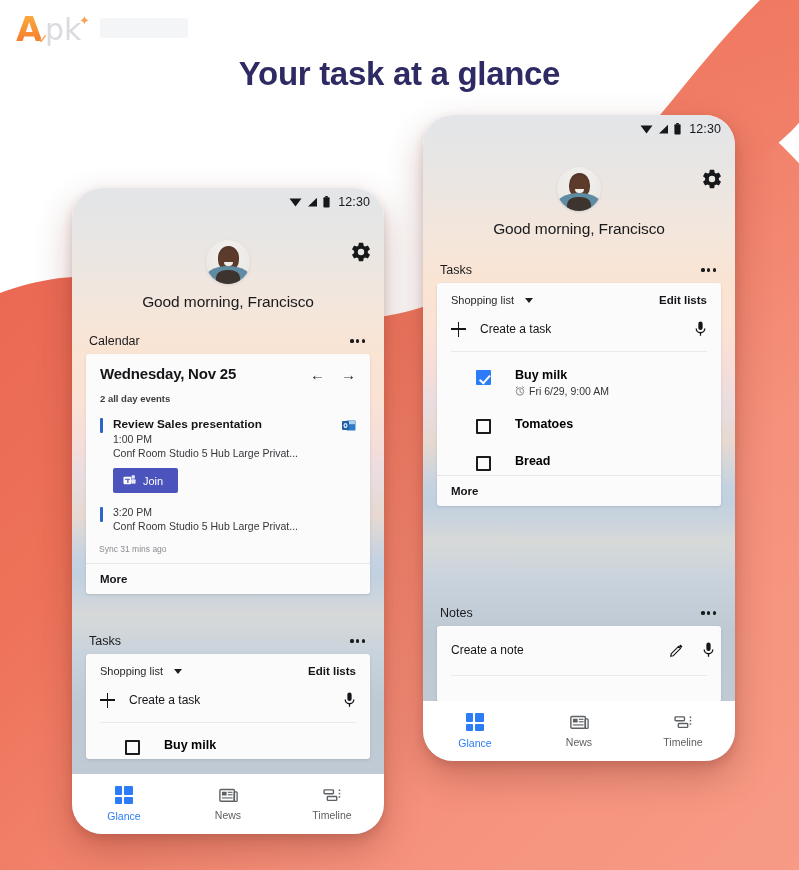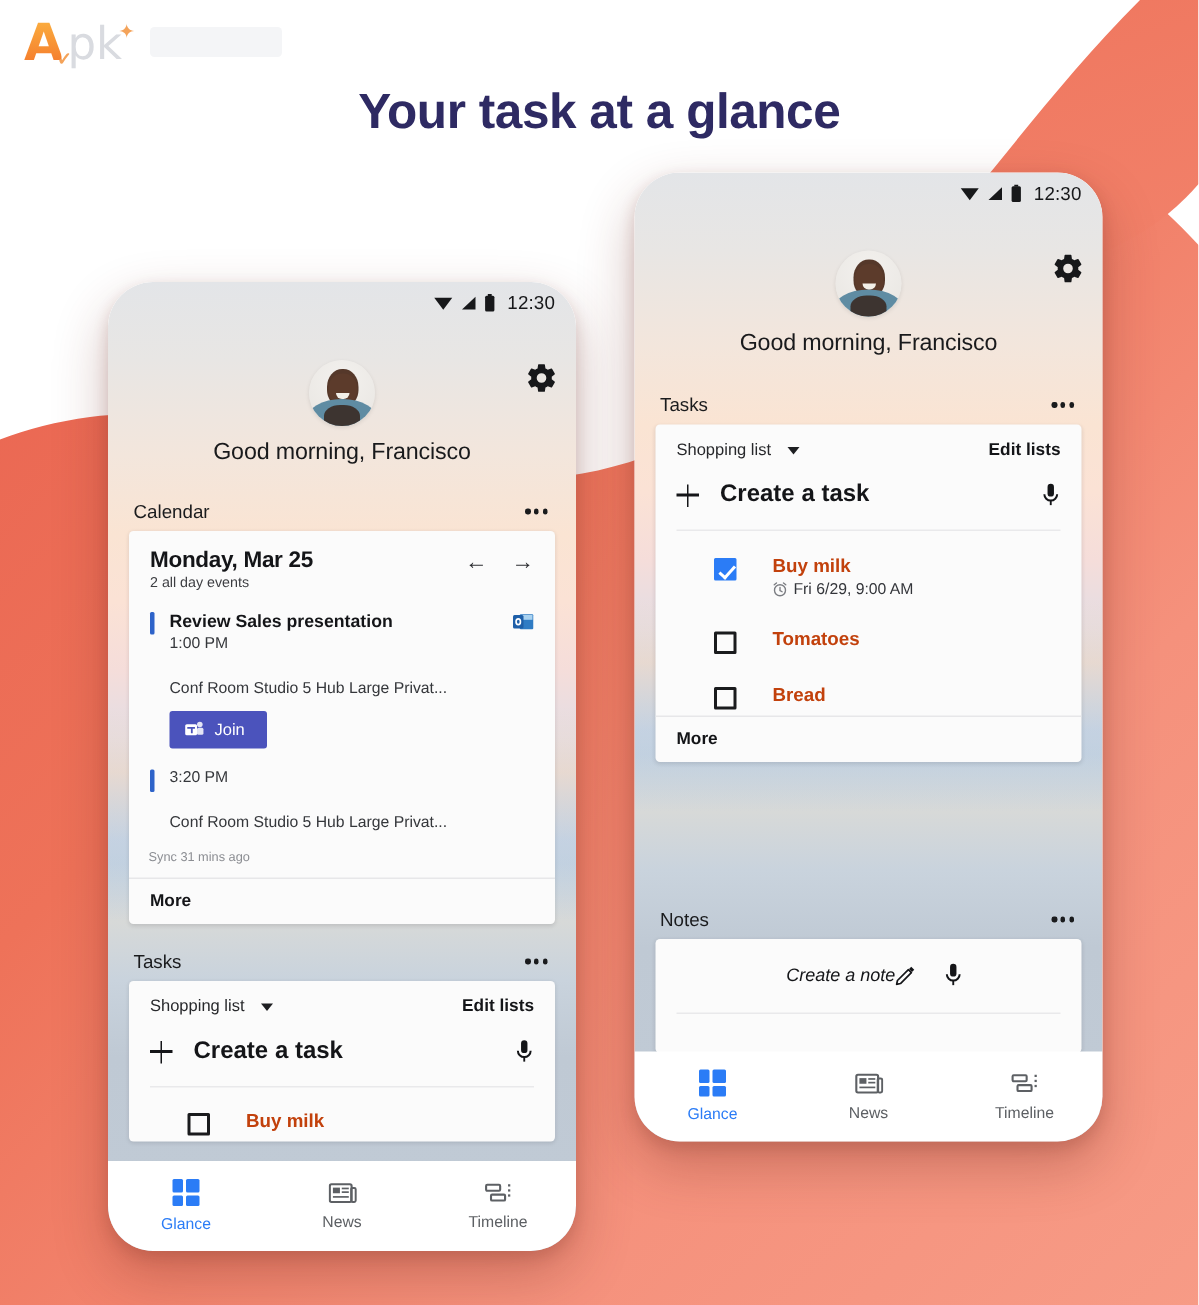--- a/index.html
+++ b/index.html
@@ -133,30 +133,30 @@
   .card {
     margin: 0 14px; background: #fbfbfb; border-radius: 3px;
     box-shadow: 0 1px 3px rgba(20,20,30,0.13);
     overflow: hidden;
   }
   .card-pad { padding: 11px 14px 0 14px; }
 
   
   .cal-top { display: flex; align-items: flex-start; justify-content: space-between; }
   .cal-date { font-size: 15px; font-weight: 600; color: #141518; letter-spacing: -0.2px; }
-  .cal-sub { font-size: 9.5px; color: #3c3d41; margin-top: 1px; }
+  .cal-sub { font-size: 9.5px; color: #3c3d41; margin-top: 11px; font-weight: bold; }
   .cal-navs { display: flex; gap: 16px; padding-top: 2px; }
   .nav-arrow { font-size: 15px; color: #2b2c30; cursor: pointer; line-height: 1; }
 
   .event { position: relative; padding: 0 0 0 13px; margin-top: 13px; }
   .event-bar { position: absolute; left: 0; top: 1px; width: 3px; height: 15px; background: #2e63c9; border-radius: 1px; }
   .event-row { display: flex; align-items: flex-start; justify-content: space-between; }
   .event-title { font-size: 11.8px; font-weight: 700; color: #141518; }
   .event-time { font-size: 10.5px; color: #35373b; margin-top: 2px; }
-  .event-loc { font-size: 10.5px; color: #35373b; margin-top: 18px; }
+  .event-loc { font-size: 10.5px; color: #35373b; margin-top: 2px; }
   .outlook-ico { width: 14px; height: 13px; position: relative; flex: none; margin-top: 1px; }
 
   .join-btn {
     display: inline-flex; align-items: center; gap: 7px;
     background: #4b53bc; color: #fff; border: none; border-radius: 2px;
     padding: 6px 15px 6px 10px; margin-top: 9px; cursor: pointer;
     font-size: 11px; font-family: "Liberation Sans", sans-serif;
   }
   .teams-ico { width: 13px; height: 13px; position: relative; }
 
@@ -172,38 +172,38 @@
   .tk-list-name { font-size: 11px; color: #27282b; }
   .caret { width: 0; height: 0; border-left: 4.5px solid transparent; border-right: 4.5px solid transparent; border-top: 5px solid #1e1f22; }
   .tk-edit { font-size: 11.5px; font-weight: 700; color: #141518; cursor: pointer; }
 
   .tk-create { display: flex; align-items: center; justify-content: space-between; padding: 15px 0 14px 0; }
   .tk-create-left { display: flex; align-items: center; gap: 14px; }
   .plus-ico { width: 15px; height: 15px; position: relative; }
   .plus-ico::before, .plus-ico::after { content:""; position:absolute; background:#141518; }
   .plus-ico::before { left: 0; top: 6.6px; width: 15px; height: 1.9px; }
   .plus-ico::after  { top: 0; left: 6.6px; height: 15px; width: 1.9px; }
-  .tk-create-txt { font-size: 16px; color: #141518; font-weight: bold; }
+  .tk-create-txt { font-size: 12px; color: #141518; }
   .mic-ico { width: 13px; height: 16px; position: relative; cursor: pointer; }
 
   .tk-divider { border-top: 1px solid #e9e9eb; }
   .tk-item { display: flex; align-items: flex-start; gap: 0; padding: 13px 0 4px 0; }
   .tk-check-wrap { width: 64px; display: flex; justify-content: center; padding-top: 2px; }
   .cbox { width: 15px; height: 15px; border: 2px solid #1a1b1d; border-radius: 1px; background: transparent; cursor: pointer; }
   .cbox.checked { background: #2b7cf6; border-color: #2b7cf6; position: relative; }
   .cbox.checked::after {
     content: ""; position: absolute; left: 4px; top: 0.5px; width: 4px; height: 8.5px;
     border: solid #fff; border-width: 0 2px 2px 0; transform: rotate(42deg);
   }
-  .tk-label { font-size: 12.5px; font-weight: 700; color: #c2410c; }
+  .tk-label { font-size: 12.5px; font-weight: 700; color: #000000; }
   .tk-sub { font-size: 10.5px; color: #33353a; margin-top: 3px; display: flex; align-items: center; gap: 4px; }
   .alarm-ico { width: 10px; height: 10px; position: relative; }
 
   
-  .note-row { display: flex; align-items: center; justify-content: center; padding: 16px 6px 17px 14px; font-style: italic; }
+  .note-row { display: flex; align-items: center; justify-content: space-between; padding: 16px 6px 17px 14px; }
   .note-ph { font-size: 12px; color: #141518; }
   .note-acts { display: flex; align-items: center; gap: 18px; }
   .pencil-ico { width: 14px; height: 14px; position: relative; cursor: pointer; }
 
   
   .bottomnav {
     position: absolute; left: 0; right: 0; bottom: 0; height: 60px;
     background: #ffffff; display: flex; align-items: center;
     border-radius: 0 0 30px 30px; z-index: 6;
   }
@@ -285,21 +285,21 @@
             <i></i>
             <i></i>
             <i></i>
           </span>
       </div>
 
       <div class="card">
         <div class="card-pad">
           <div class="cal-top">
             <div>
-              <div class="cal-date">Monday, Mar 25</div>
+              <div class="cal-date">Wednesday, Nov 25</div>
               <div class="cal-sub">2 all day events</div>
             </div>
             <div class="cal-navs">
               <span class="nav-arrow">←</span>
               <span class="nav-arrow">→</span>
             </div>
           </div>
 
           <div class="event">
             <span class="event-bar"></span>

